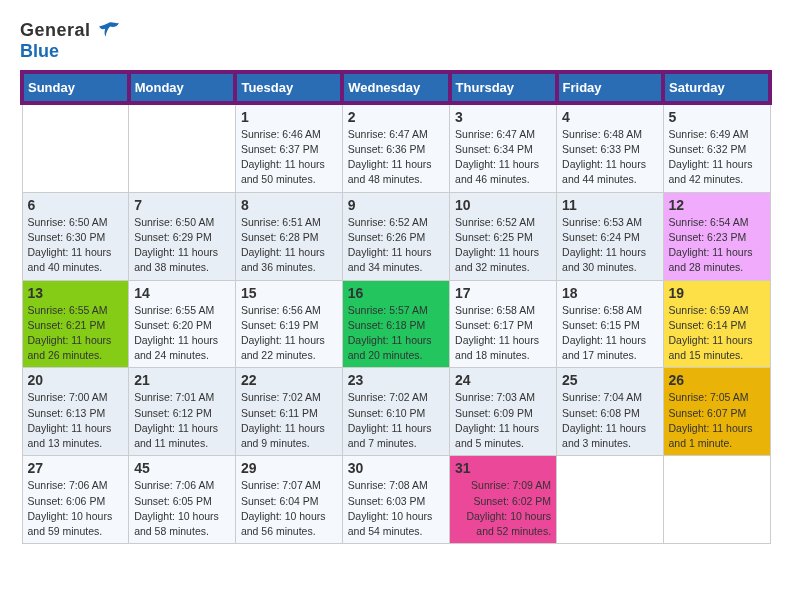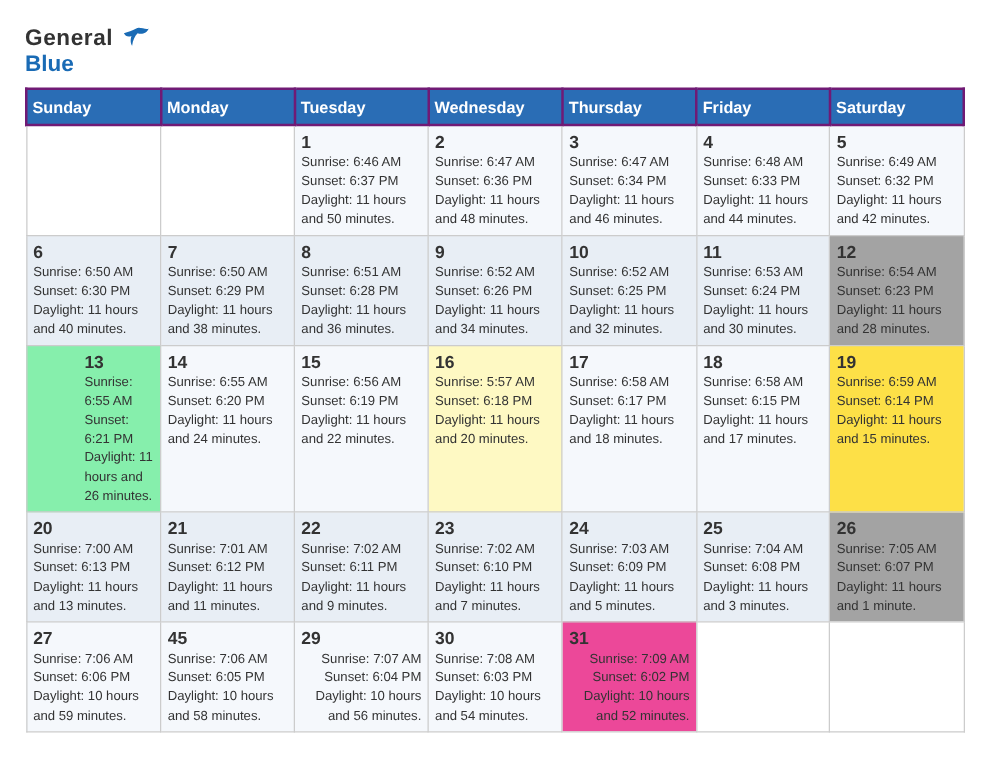--- a/index.html
+++ b/index.html
@@ -11,21 +11,21 @@
     .month-title { font-size: 42px; font-weight: bold; color: #333; line-height: 1.1; }
     .location { font-size: 16px; color: #555; margin-top: 2px; }
     .calendar { width: 100%; border-collapse: collapse; margin-top: 8px; }
     .calendar thead tr th {
       background-color: #2a6db5;
       color: white;
       font-size: 13px;
       font-weight: bold;
       padding: 6px 4px;
       text-align: left;
-      border: 2px solid #701a75;
+      border: 4px solid #701a75;
     }
     .calendar tbody tr td {
       border: 1px solid #ccc;
       vertical-align: top;
       padding: 4px 5px;
       width: 108px;
       min-height: 80px;
       font-size: 11px;
       color: #333;
       background: #fff;
@@ -134,47 +134,47 @@
             <div class="day-info" style="white-space: pre-line;">Sunrise: 6:52 AM
 Sunset: 6:25 PM
 Daylight: 11 hours and 32 minutes.</div>
           </td>
           <td style="background-color: rgb(232, 238, 245);">
             <span class="day-num">11</span>
             <div class="day-info" style="white-space: pre-line;">Sunrise: 6:53 AM
 Sunset: 6:24 PM
 Daylight: 11 hours and 30 minutes.</div>
           </td>
-          <td style="background-color: #a3a3a3;">
+          <td style="background-color: #f0abfc;">
             <span class="day-num">12</span>
             <div class="day-info" style="white-space: pre-line;">Sunrise: 6:54 AM
 Sunset: 6:23 PM
 Daylight: 11 hours and 28 minutes.</div>
           </td>
         </tr>
         <tr>
-          <td style="background-color: #86efac; padding-left: 46px;">
+          <td style="background-color: #84cc16;">
             <span class="day-num">13</span>
             <div class="day-info" style="white-space: pre-line;">Sunrise: 6:55 AM
 Sunset: 6:21 PM
 Daylight: 11 hours and 26 minutes.</div>
           </td>
           <td style="background-color: rgb(245, 248, 252);">
             <span class="day-num">14</span>
             <div class="day-info" style="white-space: pre-line;">Sunrise: 6:55 AM
 Sunset: 6:20 PM
 Daylight: 11 hours and 24 minutes.</div>
           </td>
           <td style="background-color: rgb(245, 248, 252);">
             <span class="day-num">15</span>
             <div class="day-info" style="white-space: pre-line;">Sunrise: 6:56 AM
 Sunset: 6:19 PM
 Daylight: 11 hours and 22 minutes.</div>
           </td>
-          <td style="background-color: #fef9c3;">
+          <td style="background-color: #22c55e;">
             <span class="day-num">16</span>
             <div class="day-info" style="white-space: pre-line;">Sunrise: 5:57 AM
 Sunset: 6:18 PM
 Daylight: 11 hours and 20 minutes.</div>
           </td>
           <td style="background-color: rgb(245, 248, 252);">
             <span class="day-num">17</span>
             <div class="day-info" style="white-space: pre-line;">Sunrise: 6:58 AM
 Sunset: 6:17 PM
 Daylight: 11 hours and 18 minutes.</div>
@@ -222,21 +222,21 @@
             <div class="day-info" style="white-space: pre-line;">Sunrise: 7:03 AM
 Sunset: 6:09 PM
 Daylight: 11 hours and 5 minutes.</div>
           </td>
           <td style="background-color: rgb(232, 238, 245);">
             <span class="day-num">25</span>
             <div class="day-info" style="white-space: pre-line;">Sunrise: 7:04 AM
 Sunset: 6:08 PM
 Daylight: 11 hours and 3 minutes.</div>
           </td>
-          <td style="background-color: #a3a3a3;">
+          <td style="background-color: #eab308;">
             <span class="day-num">26</span>
             <div class="day-info" style="white-space: pre-line;">Sunrise: 7:05 AM
 Sunset: 6:07 PM
 Daylight: 11 hours and 1 minute.</div>
           </td>
         </tr>
         <tr>
           <td style="background-color: rgb(245, 248, 252);">
             <span class="day-num">27</span>
             <div class="day-info" style="white-space: pre-line;">Sunrise: 7:06 AM
@@ -244,21 +244,21 @@
 Daylight: 10 hours and 59 minutes.</div>
           </td>
           <td style="background-color: rgb(245, 248, 252);">
             <span class="day-num">45</span>
             <div class="day-info" style="white-space: pre-line;">Sunrise: 7:06 AM
 Sunset: 6:05 PM
 Daylight: 10 hours and 58 minutes.</div>
           </td>
           <td style="background-color: rgb(245, 248, 252);">
             <span class="day-num">29</span>
-            <div class="day-info" style="white-space: pre-line; text-align: right;">Sunrise: 7:07 AM
+            <div class="day-info" style="white-space: pre-line;">Sunrise: 7:07 AM
 Sunset: 6:04 PM
 Daylight: 10 hours and 56 minutes.</div>
           </td>
           <td style="background-color: rgb(245, 248, 252);">
             <span class="day-num">30</span>
             <div class="day-info" style="white-space: pre-line;">Sunrise: 7:08 AM
 Sunset: 6:03 PM
 Daylight: 10 hours and 54 minutes.</div>
           </td>
           <td style="background-color: #ec4899;">

